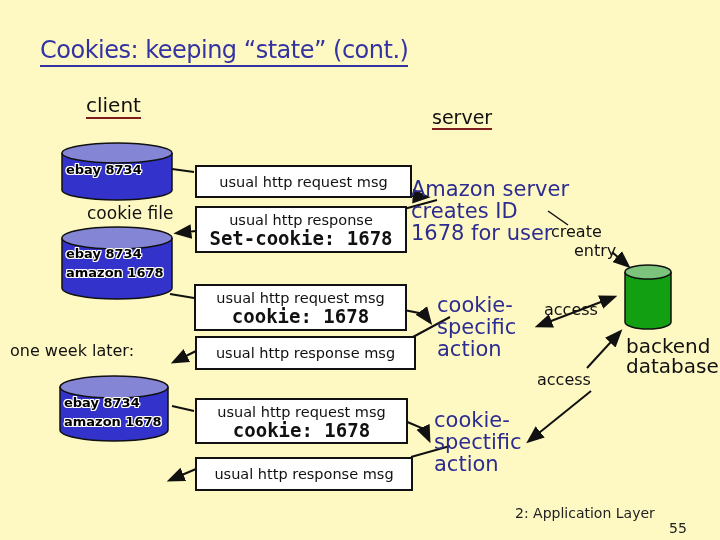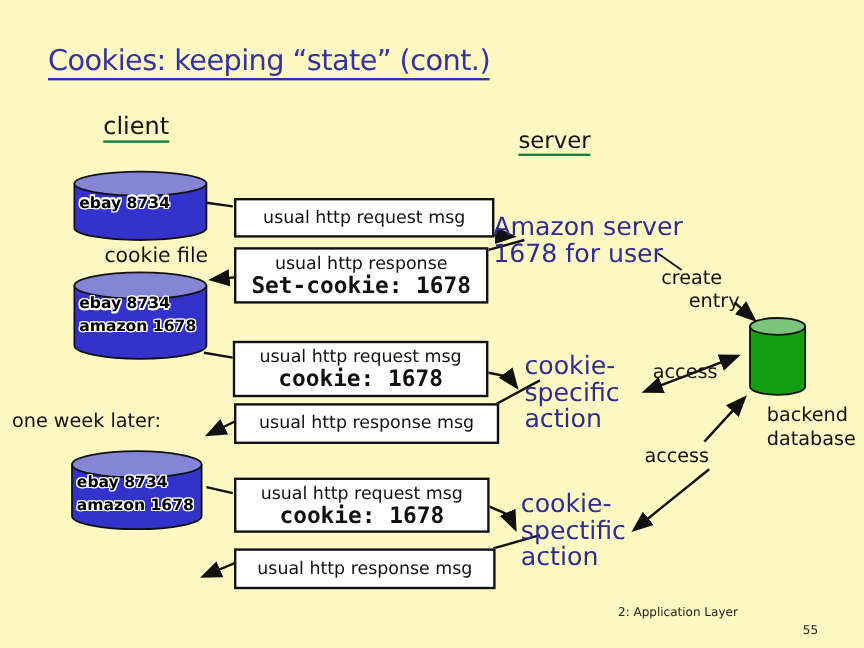--- a/index.html
+++ b/index.html
@@ -7,21 +7,21 @@
     position:relative;width:720px;height:540px;background:#fef9c3;
     font-family:"DejaVu Sans",sans-serif;color:#111;overflow:hidden;
     margin:0 auto;
   }
   .abs{position:absolute;}
   svg.layer{position:absolute;left:0;top:0;width:720px;height:540px;}
   .title{
     left:40px;top:36px;font-size:24px;letter-spacing:-0.5px;color:#3433a4;
     border-bottom:2px solid #3433a4;padding-bottom:1px;white-space:nowrap;
   }
-  .col-head{font-size:19px;color:#111;border-bottom:2px solid #15803d;padding-bottom:0px;white-space:nowrap;}
+  .col-head{font-size:19px;color:#111;border-bottom:2px solid #7f1d1d;padding-bottom:0px;white-space:nowrap;}
   .client-head{left:86px;top:93px;font-size:20px;}
   .server-head{left:432px;top:106px;}
   .plain-label{font-size:16px;color:#111;white-space:nowrap;}
   .cookie-file{left:87px;top:203px;font-size:17px;}
   .one-week{left:10px;top:341px;}
   .cyl-label{
     font-size:13px;font-weight:bold;color:#000;line-height:19px;white-space:nowrap;
     text-shadow:-1px -1px 0 #fff,1px -1px 0 #fff,-1px 1px 0 #fff,1px 1px 0 #fff,0 1px 0 #fff,0 -1px 0 #fff,1px 0 0 #fff,-1px 0 0 #fff;
   }
   .msg-box{
@@ -32,22 +32,22 @@
   .msg-line2{font-family:"DejaVu Sans Mono",monospace;font-weight:bold;font-size:19px;line-height:19px;white-space:nowrap;}
   .navy{color:#2d2d91;}
   .note{font-size:21px;line-height:22px;text-align:left;white-space:nowrap;}
   .amazon-note{left:411px;top:178px;width:150px;}
   .cookie-specific{left:437px;top:294px;width:95px;}
   .cookie-spectific{left:434px;top:409px;width:100px;}
   .create-entry{left:551px;top:222px;font-size:16px;line-height:19px;white-space:nowrap;}
   .create-entry .l2{margin-left:23px;}
   .access-upper{left:544px;top:300px;}
   .access-lower{left:537px;top:370px;}
-  .backend-db{left:639px;top:336px;font-size:16px;line-height:20px;white-space:nowrap;}
-  .footer{font-size:10px;color:#222;white-space:nowrap;}
+  .backend-db{left:626px;top:336px;font-size:20px;line-height:20px;white-space:nowrap;}
+  .footer{font-size:14px;color:#222;white-space:nowrap;}
   .footer-label{left:515px;top:505px;}
   .footer-page{left:669px;top:520px;text-align:right;}
 </style>
 </head>
 <body>
 
 <div class="slide">
 
   <svg class="layer" viewBox="0 0 720 540">
     <defs>
@@ -132,20 +132,21 @@
   <div class="abs msg-box" style="left:195px;top:398px;width:209px;height:42px;">
     <div class="msg-line1">usual http request msg</div>
     <div class="msg-line2">cookie: 1678</div>
   </div>
   <div class="abs msg-box" style="left:195px;top:457px;width:214px;height:30px;">
     <div class="msg-line1">usual http response msg</div>
   </div>
 
   <div class="abs note navy amazon-note">
     <div>Amazon server</div>
+    <div>creates ID</div>
     <div>1678 for user</div>
   </div>
   <div class="abs plain-label create-entry">
     <div>create</div>
     <div class="l2">entry</div>
   </div>
   <div class="abs note navy cookie-specific">
     <div>cookie-</div>
     <div>specific</div>
     <div>action</div>

